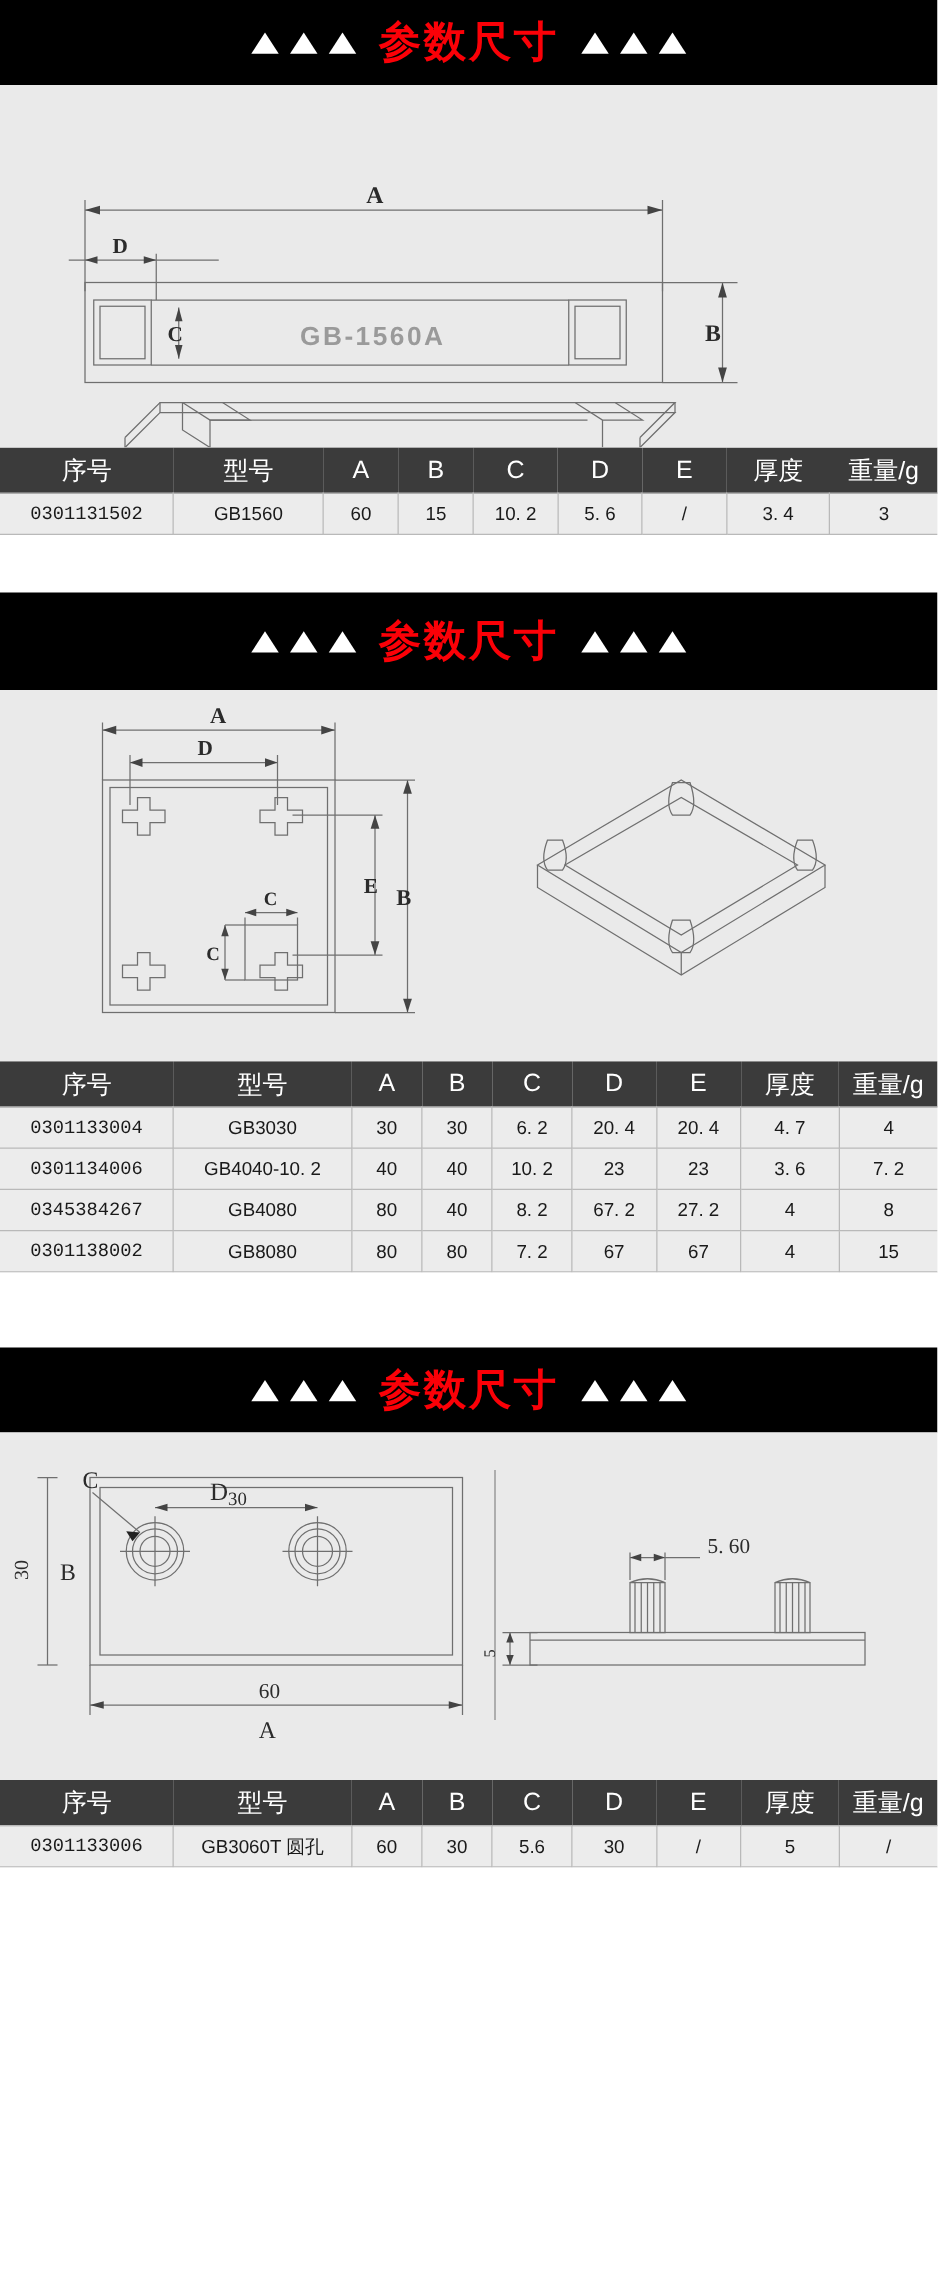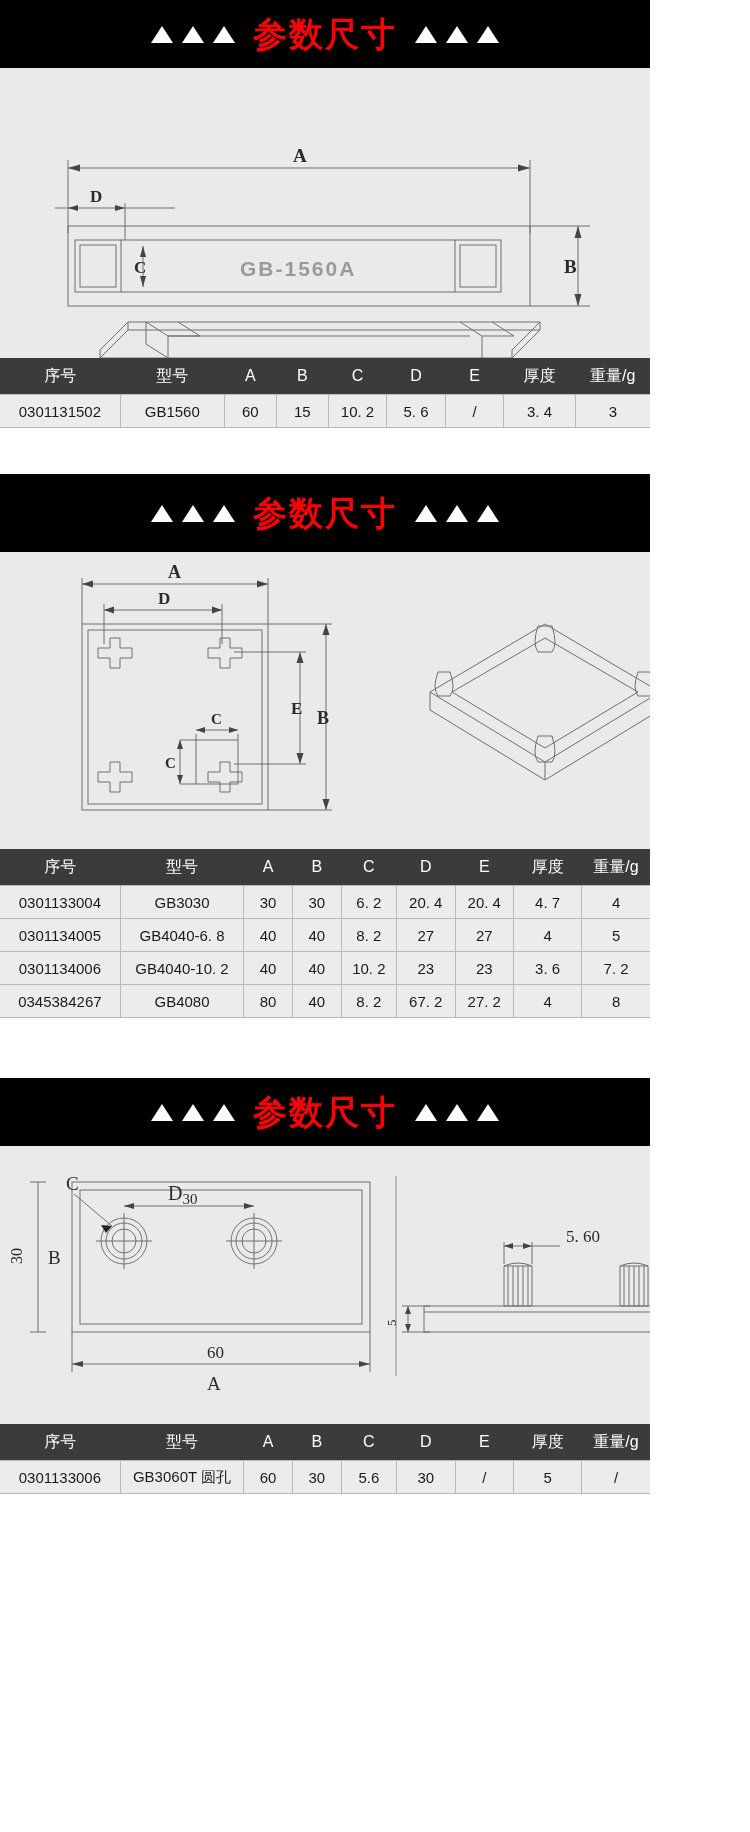--- a/index.html
+++ b/index.html
@@ -5,21 +5,21 @@
   html, body {
     margin: 0;
     padding: 0;
     background: #ffffff;
   }
   body {
     width: 750px;
     font-family: "Liberation Sans", "DejaVu Sans", sans-serif;
   }
   .page {
-    width: 650px;
+    width: 750px;
     position: relative;
     background: #ffffff;
   }
 
   
   .banner {
     background: #000000;
     height: 68px;
     display: flex;
     align-items: center;
@@ -62,37 +62,37 @@
     border-collapse: collapse;
     table-layout: fixed;
     font-size: 15px;
     background: #ededed;
   }
   .spec-table th {
     background: #3b3b3b;
     color: #ffffff;
     font-weight: normal;
     height: 34px;
-    font-size: 16px;
+    font-size: 20px;
     border: none;
     font-family: "Liberation Sans", sans-serif;
   }
   .spec-table td {
     background: #ececec;
     color: #1a1a1a;
     height: 30px;
     text-align: center;
     border: 1px solid #b9b9b9;
     border-left: none;
     border-right: 1px solid #b9b9b9;
     font-size: 15px;
     white-space: nowrap;
   }
   .spec-table td:last-child { border-right: none; }
-  .spec-table tr td:first-child { border-left: none; }
+  .spec-table tr td:first-child { border-left: none; font-family: Liberation Mono, monospace; }
   .gap { height: 46px; background: #ffffff; }
   .gap-sm { height: 22px; background: #ffffff; }
   .gap-lg { height: 60px; background: #ffffff; }
 </style>
 </head>
 <body>
 
 <div class="page">
 
   <div class="banner">
@@ -319,51 +319,51 @@
         <td>GB3030</td>
         <td>30</td>
         <td>30</td>
         <td>6. 2</td>
         <td>20. 4</td>
         <td>20. 4</td>
         <td>4. 7</td>
         <td>4</td>
       </tr>
       <tr>
-        <td>0301134005</td>
-        <td>GB4040-6. 8</td>
-        <td>40</td>
-        <td>40</td>
-        <td>8. 2</td>
-        <td>27</td>
-        <td>27</td>
-        <td>4</td>
-        <td>5</td>
-      </tr>
-      <tr>
         <td>0301134006</td>
         <td>GB4040-10. 2</td>
         <td>40</td>
         <td>40</td>
         <td>10. 2</td>
         <td>23</td>
         <td>23</td>
         <td>3. 6</td>
         <td>7. 2</td>
       </tr>
       <tr>
         <td>0345384267</td>
         <td>GB4080</td>
         <td>80</td>
         <td>40</td>
         <td>8. 2</td>
         <td>67. 2</td>
         <td>27. 2</td>
         <td>4</td>
         <td>8</td>
+      </tr>
+      <tr>
+        <td>0301138002</td>
+        <td>GB8080</td>
+        <td>80</td>
+        <td>80</td>
+        <td>7. 2</td>
+        <td>67</td>
+        <td>67</td>
+        <td>4</td>
+        <td>15</td>
       </tr>
     </tbody>
   </table>
 
   <div class="gap-lg"></div>
 
   <div class="banner">
     <div class="tri-group">
       <span class="tri"></span>
       <span class="tri"></span>

